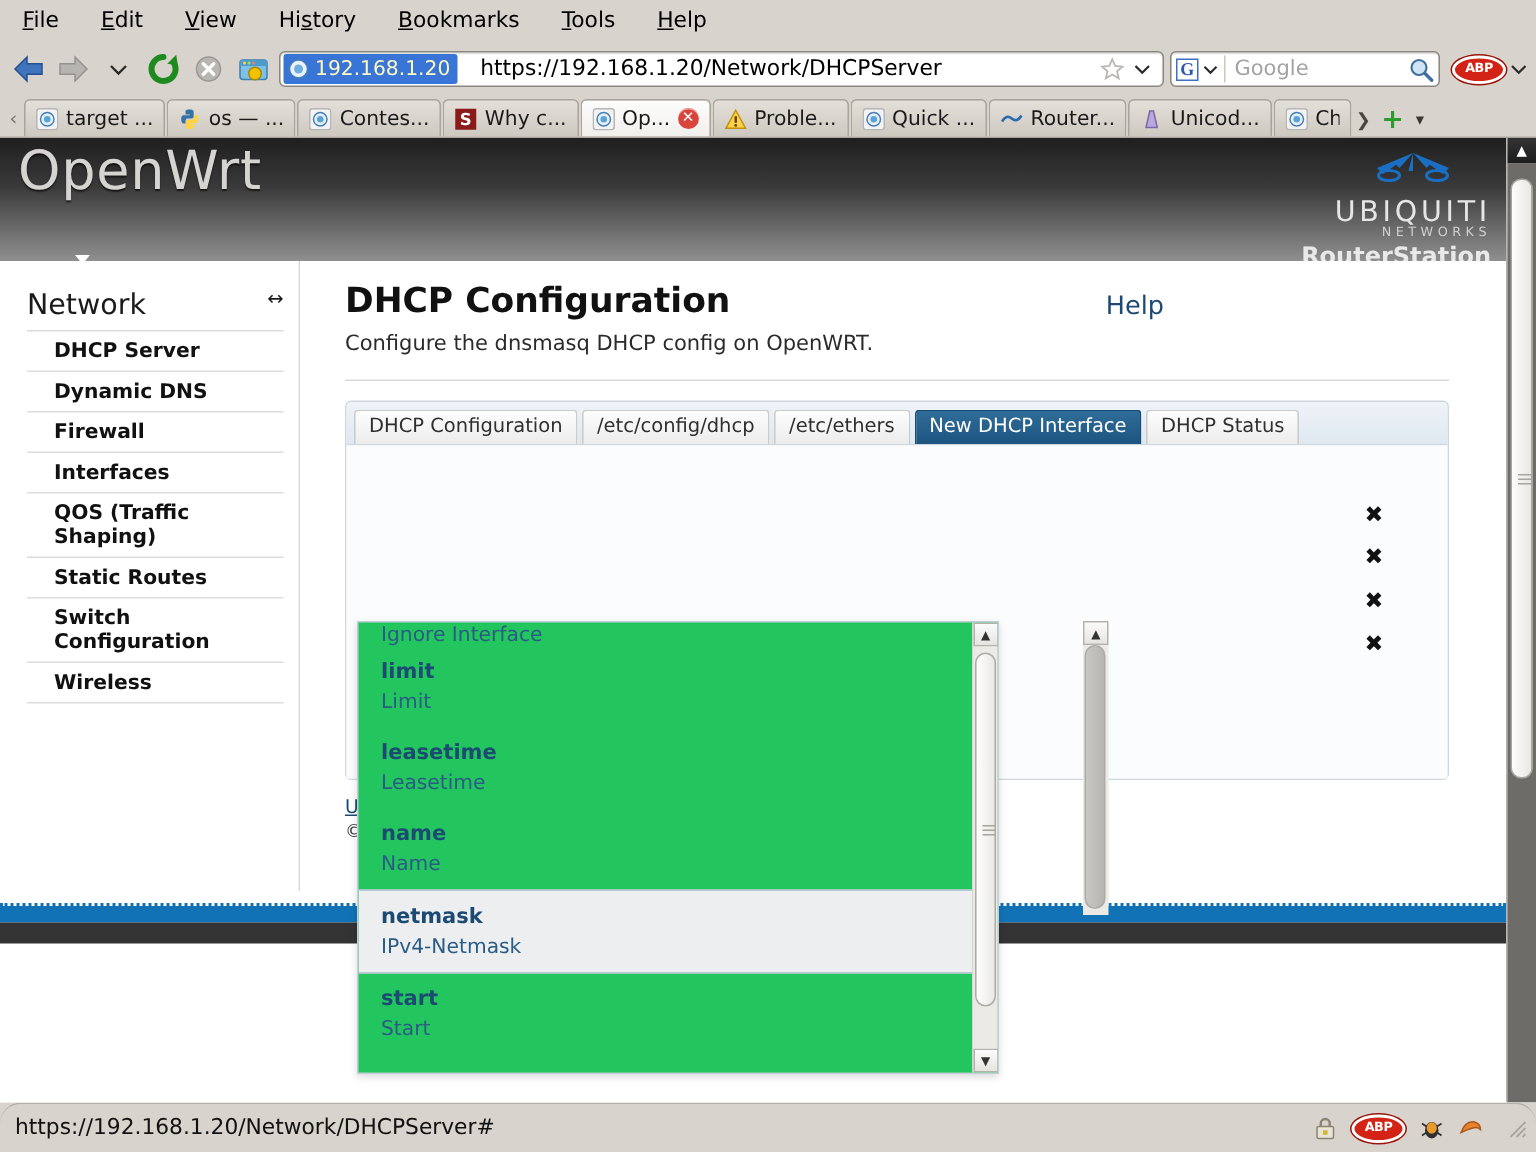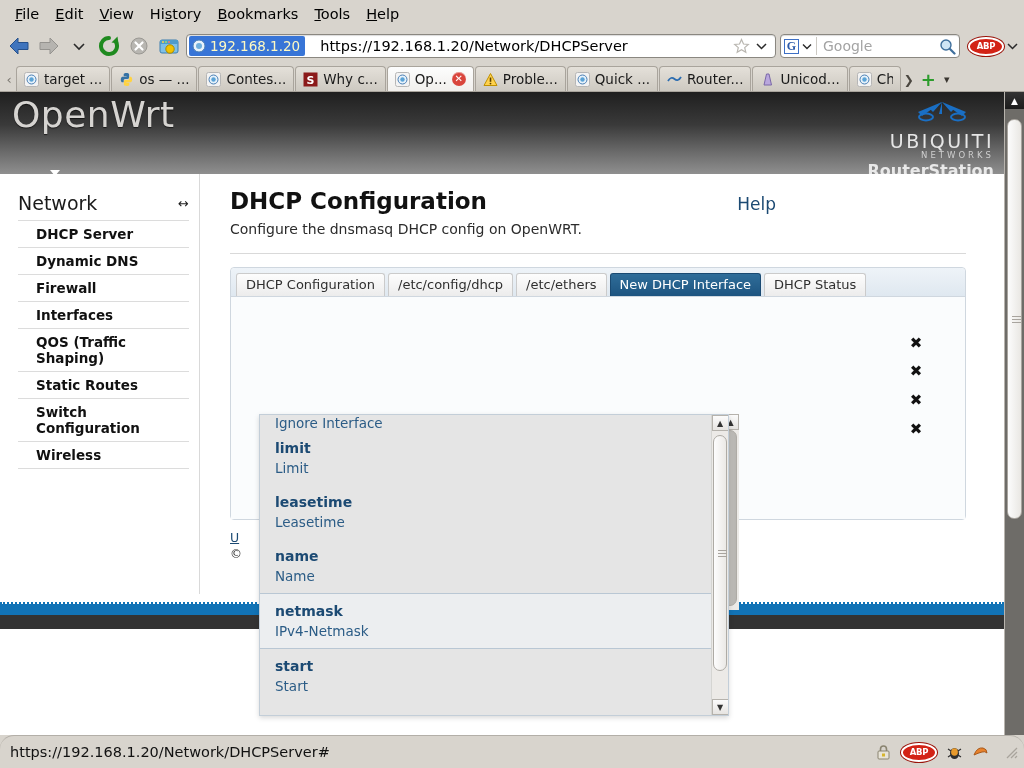--- a/index.html
+++ b/index.html
@@ -17,21 +17,21 @@
     display: flex; flex-direction: column;
     background: #d8d4cd;
   }
 
   
   .menubar {
     height: 28px;
     background: #d8d4cd;
     display: flex; align-items: center;
     padding-left: 8px;
-    gap: 2px;
+    gap: 14px;
     flex: 0 0 28px;
   }
   .menu-item {
     font-size: 14.5px;
     color: #000;
     padding: 2px 7px;
     white-space: nowrap;
     cursor: default;
   }
   .menu-item .u { text-decoration: underline; }
@@ -240,21 +240,21 @@
   
   .owrt-body { display: flex; position: relative; }
   .sidebar {
     width: 200px; flex: 0 0 200px;
     padding: 18px 10px 10px 18px;
     border-right: 1px solid #d9d9d9;
     min-height: 420px;
   }
   .side-title {
     font-size: 19px; color: #1a1a1a; font-weight: 500;
-    display: flex; justify-content: space-between; align-items: center;
+    display: flex; justify-content: space-between; 
     padding-bottom: 6px;
     font-family: "DejaVu Sans", "Liberation Sans", sans-serif;
   }
   .side-collapse { font-size: 13px; color: #1a1a1a; }
   .side-item {
     border-top: 1px solid #dcdcdc;
     padding: 5px 0 5px 18px;
     font-size: 13.5px; font-weight: bold; color: #111;
   }
   .side-item:last-child { border-bottom: 1px solid #dcdcdc; }
@@ -321,27 +321,26 @@
   .footer-copy { font-size: 12px; color: #333; margin-top: 2px; }
 
   .page-bottom-blue { height: 11px; background: #1173b6; margin-top: 14px; }
   .page-bottom-dark { height: 14px; background: #333333; }
   .dotted-sep { border-top: 2px dotted #1173b6; }
 
   
   .ac-dropdown {
     position: absolute;
     left: 238px; top: 322px;
-    width: 470px; height: 302px;
-    background: #e5e5e5;
+    width: 428px; height: 302px;
+    background: #22c55e;
     border: 1px solid #c3ced8;
     box-shadow: 0 2px 5px rgba(0,0,0,.15);
     z-index: 30;
     overflow: hidden;
-    margin-left: 21px;
   }
   .ac-inner { position: absolute; left:0; top:0; right: 17px; bottom: 0; overflow: hidden;}
   .ac-item { padding: 0 0 0 15px; }
   .ac-item.sel { background: #eceef0; border-top: 1px solid #b9c7d4; border-bottom: 1px solid #b9c7d4; }
   .ac-key {
     font-size: 14px; font-weight: bold; color: #1c4a73;
     padding-top: 9px;
   }
   .ac-desc {
     font-size: 13.5px; color: #2b5c86;

